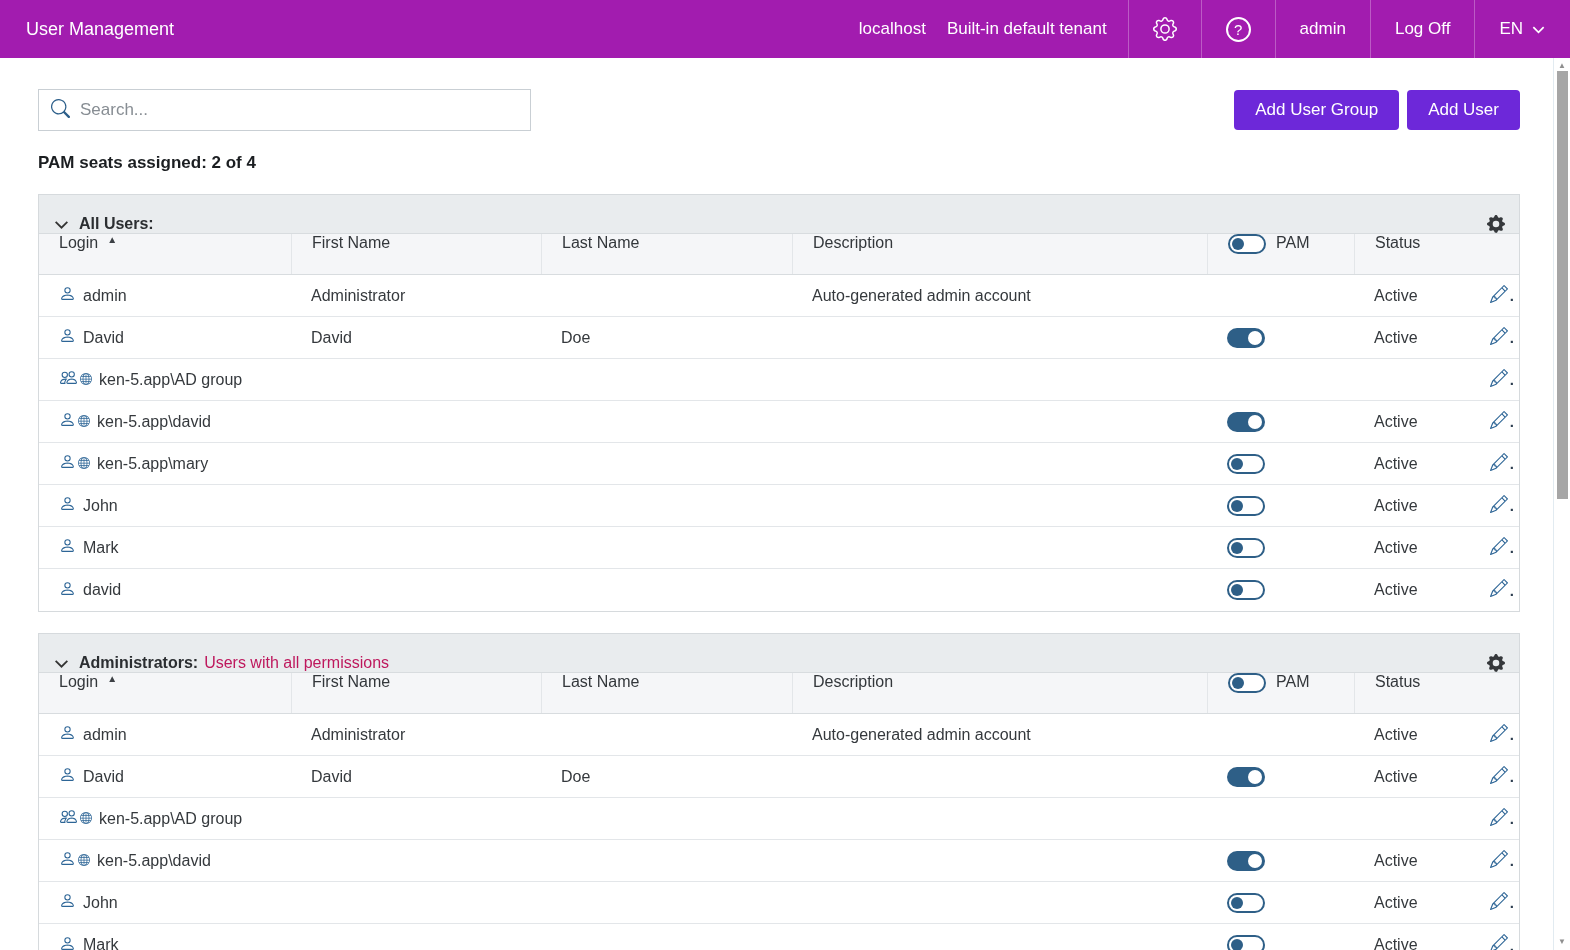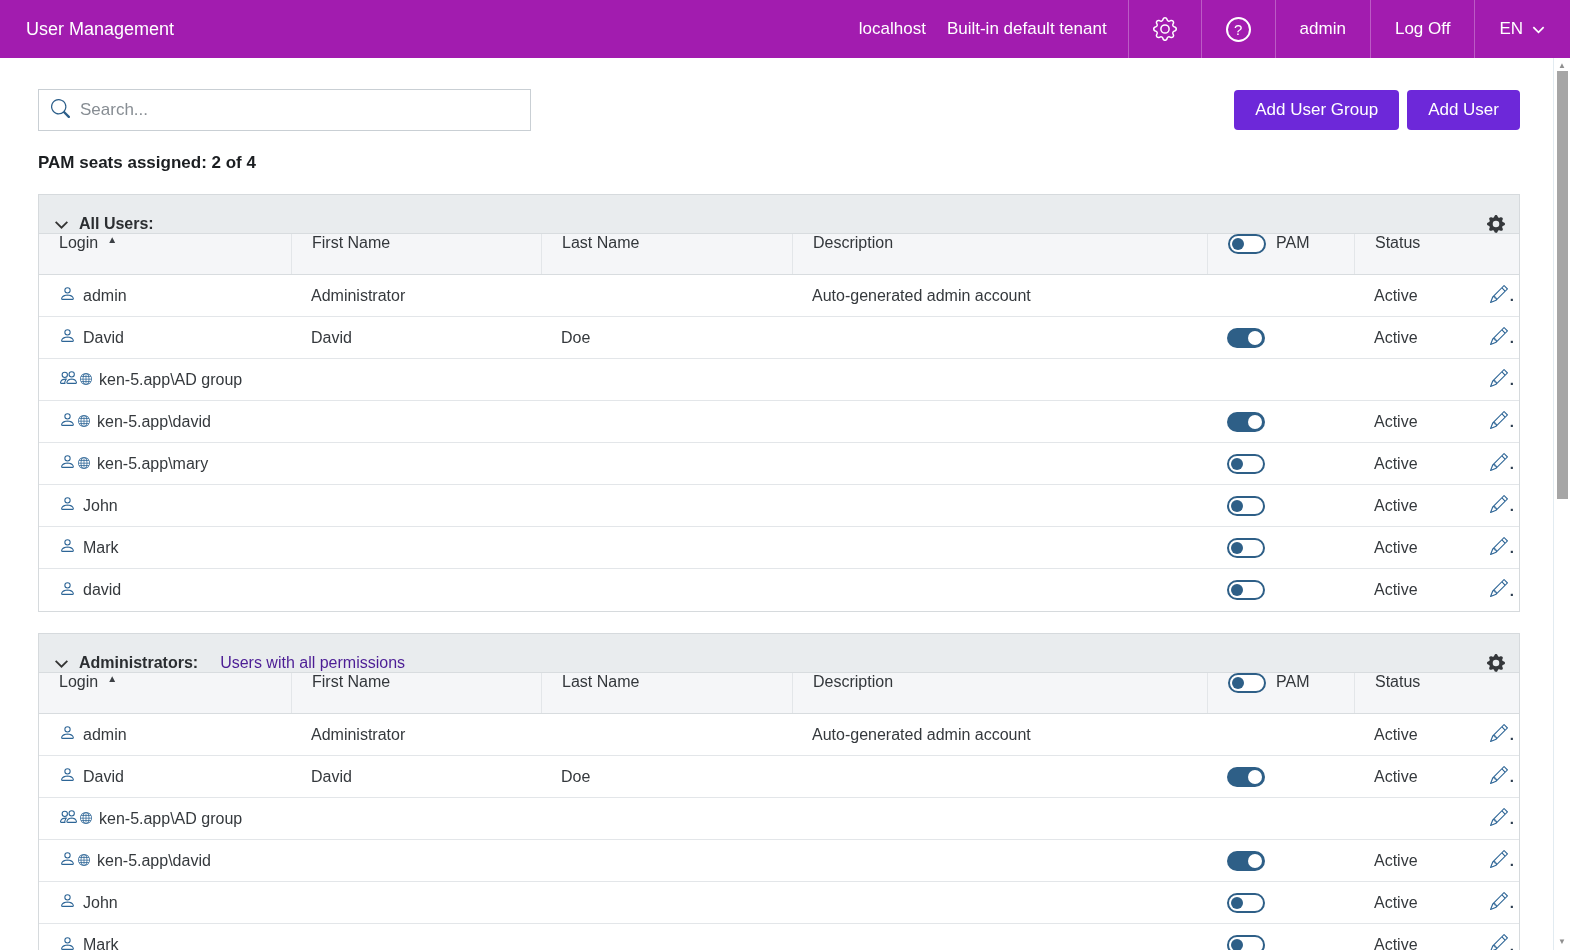--- a/index.html
+++ b/index.html
@@ -34,21 +34,21 @@
     font-family:"Liberation Sans", sans-serif; }
 
   .seats { margin-top:22px; font-size:17px; font-weight:bold; color:#1b1e21; }
 
   
   .user-section { margin-top:21px; border:1px solid #d6dadd; }
   .section-header { height:39px; background:#e9ecee; display:flex; align-items:flex-end;
     padding:0 14px; border-bottom:1px solid #d8dcdf; }
   .chev { color:#333; display:flex; cursor:pointer; }
   .sec-title { font-weight:bold; font-size:16px; color:#2b2e31; margin-left:9px; }
-  .sec-sub { font-size:16px; color:#4c1d95; margin-left:22px; }
+  .sec-sub { font-size:16px; color:#be185d; margin-left:6px; }
   .sec-gear { margin-left:auto; color:#35383b; display:flex; cursor:pointer; }
 
   .thead, .trow { display:grid; grid-template-columns:252px 250px 251px 415px 147px 1fr; }
   .thead { background:#f5f6f8; border-bottom:1px solid #d8dcdf; height:41px; }
   .th { display:flex; align-items:flex-start; padding-left:20px; font-size:16px; color:#33373b;
     border-left:1px solid #e3e6e9; cursor:pointer; }
   .th:first-child { border-left:none; }
   .sort { font-size:10px; color:#3c4045; margin-left:9px; }
   .th-pam-label { margin-left:10px; }
 

